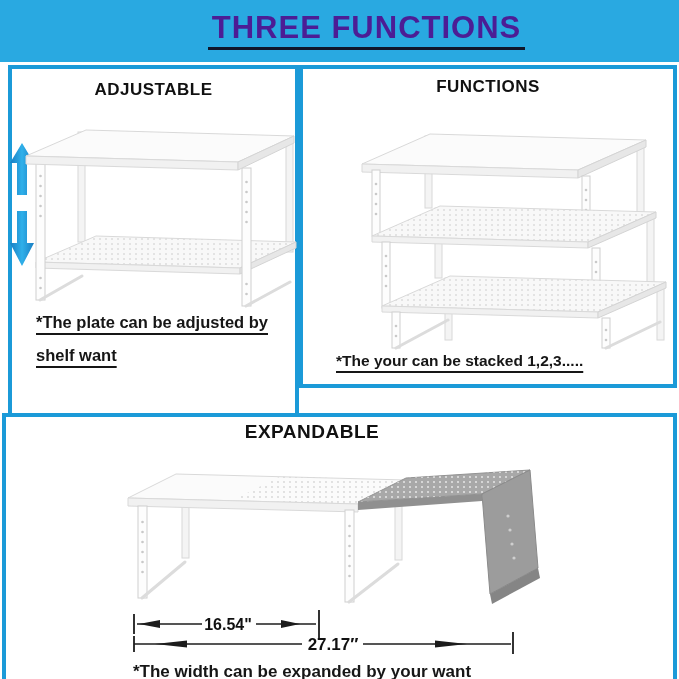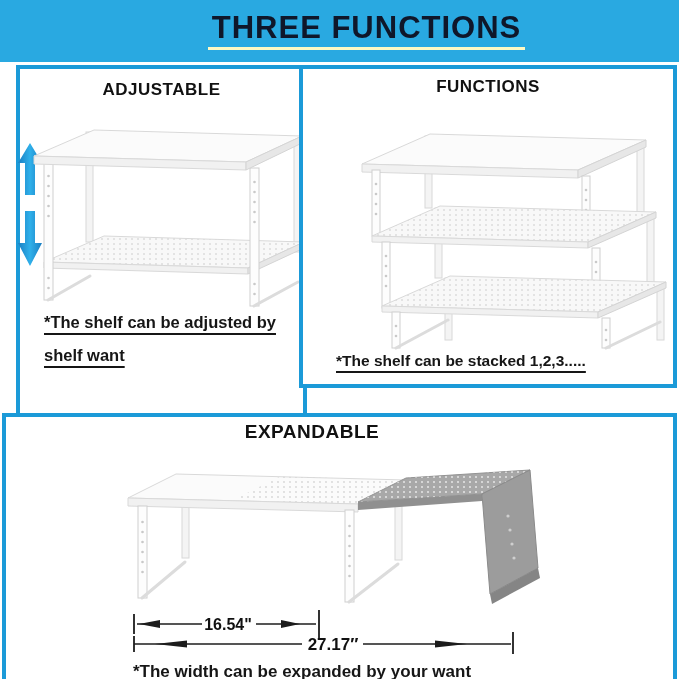--- a/index.html
+++ b/index.html
@@ -6,25 +6,25 @@
     --header-bg:#29a9e1;
     --panel-border:#1b9ad8;
     --arrow-blue:#1e8fd4;
   }
   html,body{margin:0;padding:0;background:#fff;}
   .page{position:relative;width:679px;height:679px;background:#fff;overflow:hidden;
         font-family:"Liberation Sans",sans-serif;}
   
   .header{position:absolute;left:0;top:0;width:679px;height:62px;background:var(--header-bg);
           display:flex;align-items:center;justify-content:center;box-sizing:border-box;padding-left:54px;}
-  .header-title{color:#0f172a;font-size:31px;font-weight:bold;letter-spacing:1px;
-                border-bottom:3px solid #fef9c3;padding:0 4px 3px 4px;line-height:1.05;white-space:nowrap;}
+  .header-title{color:#4c1d95;font-size:31px;font-weight:bold;letter-spacing:1px;
+                border-bottom:3px solid #0f172a;padding:0 4px 3px 4px;line-height:1.05;white-space:nowrap;}
   
   .panel{position:absolute;background:#ffffff;border:4px solid var(--panel-border);box-sizing:border-box;}
-  #panel-adjustable{left:16px;top:65px;width:291px;height:388px;}
+  #panel-adjustable{left:8px;top:65px;width:291px;height:388px;}
   #panel-stackable{left:299px;top:65px;width:378px;height:323px;}
   #panel-expandable{left:2px;top:401px;width:675px;height:278px;margin-top:12px;}
   .panel-title{position:absolute;left:0;right:0;text-align:center;font-weight:bold;color:#111;
                letter-spacing:.5px;white-space:nowrap;}
   #panel-adjustable .panel-title{top:11px;font-size:17px;}
   #panel-stackable .panel-title{top:8px;font-size:17px;}
   #panel-expandable .panel-title{top:4px;font-size:19px;padding-right:55px;}
   .caption{position:absolute;font-weight:bold;color:#161616;white-space:nowrap;}
   .caption .u{text-decoration:underline;text-decoration-thickness:2px;text-underline-offset:5px;}
   #caption-adjustable{left:24px;top:237px;font-size:16.5px;line-height:33px;}
@@ -109,21 +109,21 @@
         <polygon class="board-front" points="12,44 224,50 224,58 12,52"></polygon>
         <polygon class="board-side" points="224,50 280,24 280,31 224,58"></polygon>
       </g>
       <g>
         <line class="runner" x1="26" y1="188" x2="68" y2="164"></line>
         <line class="runner" x1="232" y1="194" x2="276" y2="170"></line>
       </g>
     </svg>
 
     <div class="caption" id="caption-adjustable">
-      <span class="u" style="display:block">*The shelf can be adjusted by</span>
+      <span class="u" style="display:block">*The plate can be adjusted by</span>
       <span class="u" style="display:block">shelf want</span>
     </div>
   </div>
 
   <div class="panel" id="panel-stackable">
     <div class="panel-title">FUNCTIONS</div>
 
     <svg class="art" style="left:7px;top:29px;" width="357" height="252" viewBox="0 0 357 252">
       <g>
         <rect class="leg-back" x="115" y="38" width="7" height="72"></rect>
@@ -172,21 +172,21 @@
         <circle class="hole" cx="86" cy="228" r="1.3"></circle>
           <circle class="hole" cx="86" cy="238" r="1.3"></circle>
         <circle class="hole" cx="296" cy="232" r="1.3"></circle>
           <circle class="hole" cx="296" cy="242" r="1.3"></circle>
         <line class="runner" x1="86" y1="250" x2="138" y2="222"></line>
         <line class="runner" x1="296" y1="250" x2="350" y2="224"></line>
       </g>
     </svg>
 
     <div class="caption" id="caption-stackable">
-      <span class="u">*The shelf can be stacked 1,2,3.....</span>
+      <span class="u">*The your can be stacked 1,2,3.....</span>
     </div>
   </div>
 
   <div class="panel" id="panel-expandable">
     <div class="panel-title">EXPANDABLE</div>
 
     <svg class="art" style="left:84px;top:33px;" width="480" height="158" viewBox="0 0 480 158">
       <defs>
         <pattern id="pg" width="6" height="5" patternUnits="userSpaceOnUse">
           <circle cx="2" cy="2" r="1" fill="#e6e6e6"></circle>

